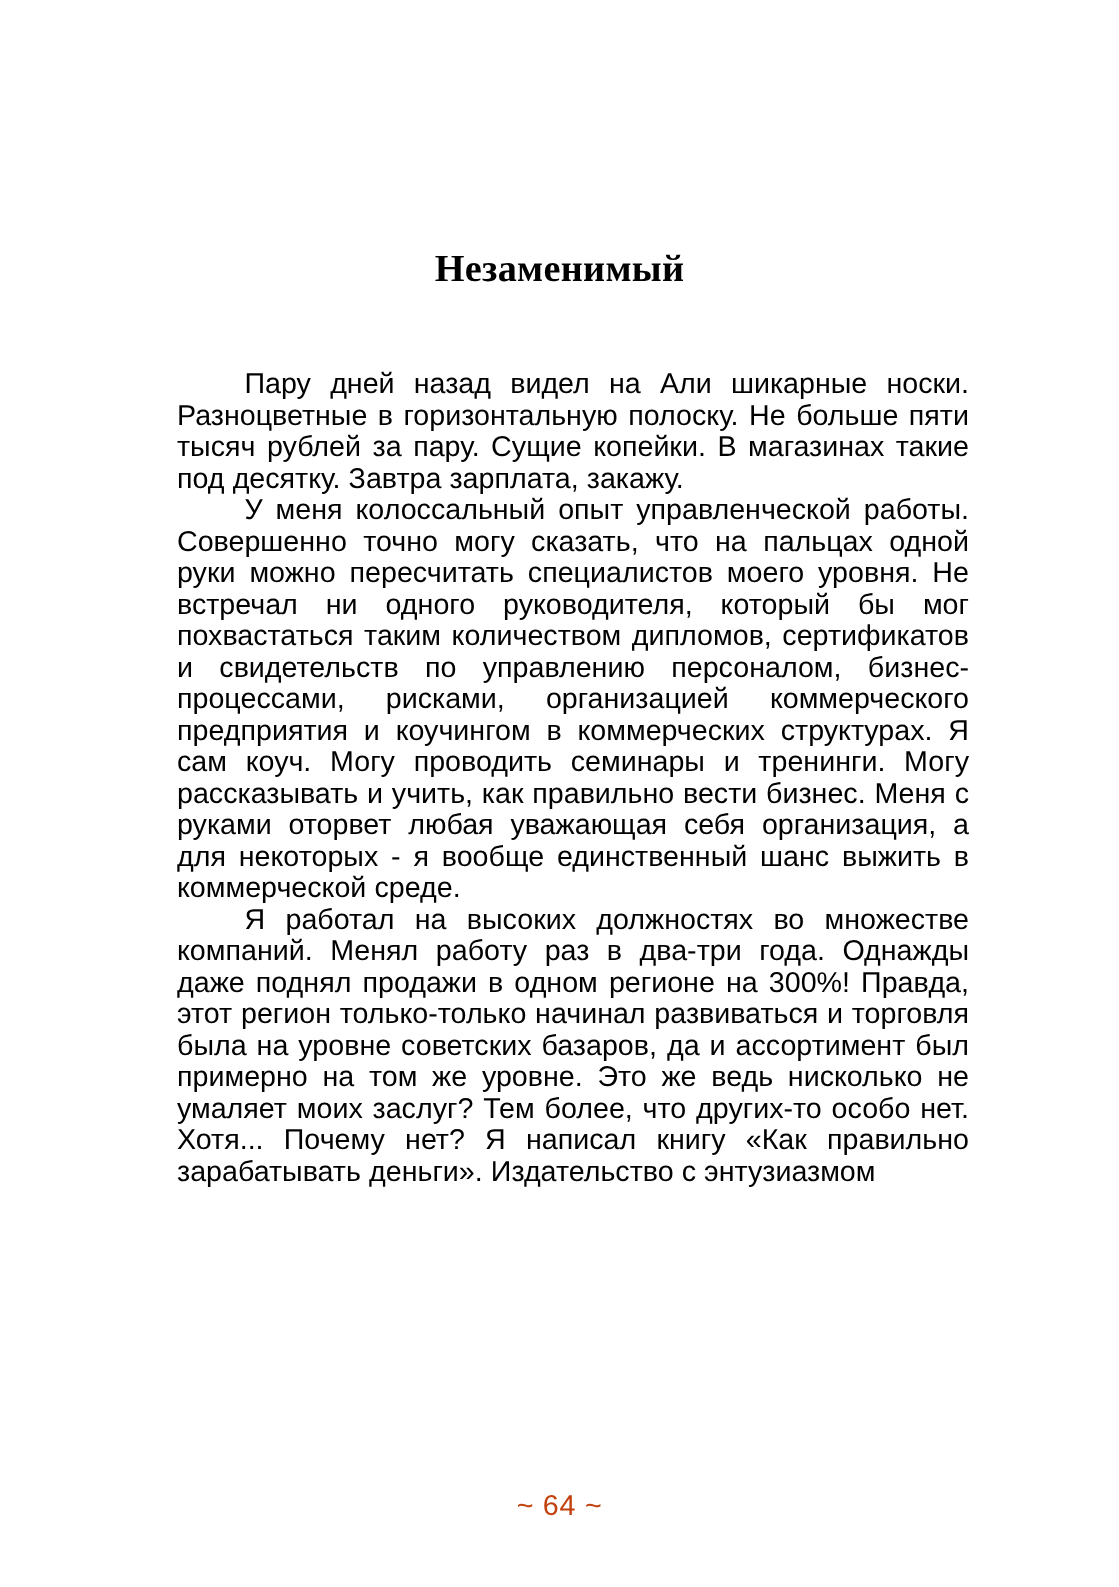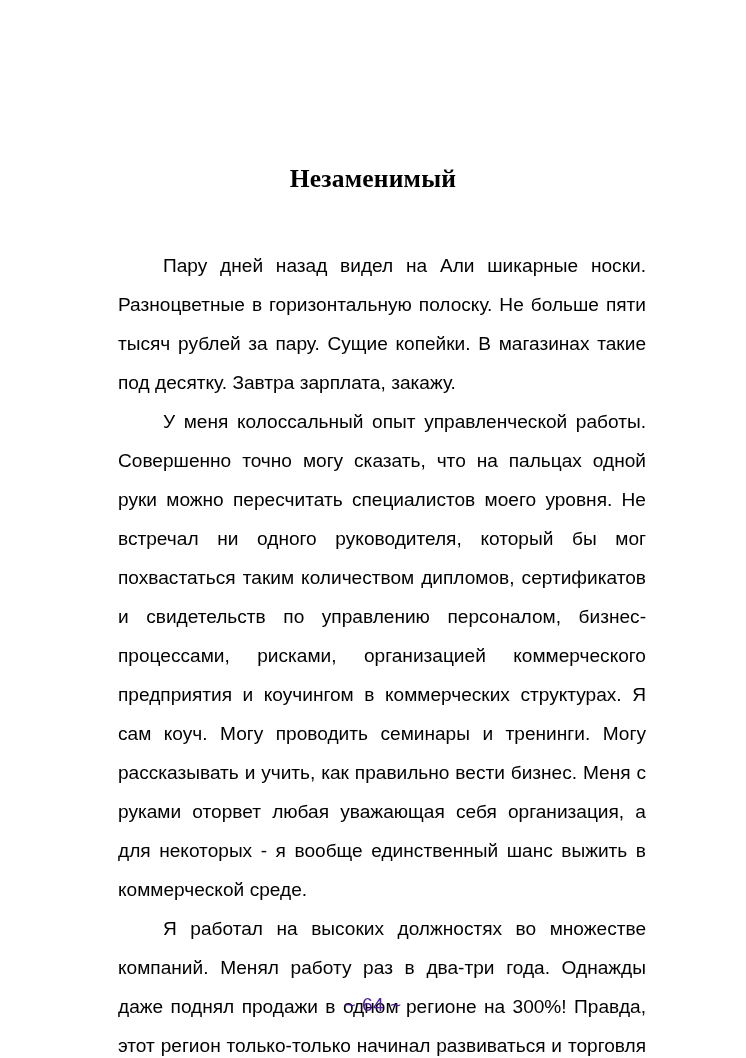--- a/index.html
+++ b/index.html
@@ -48,35 +48,35 @@
     width: 528px;
   }
 
   .para {
     margin: 0;
     padding: 0;
     text-indent: 45px;
     text-align: justify;
     text-justify: inter-word;
     font-size: 19.1px;
-    line-height: 39px;
+    line-height: 21px;
     color: #000000;
     word-spacing: 0.1px;
     hyphens: none;
   }
 
   .page-footer {
     position: absolute;
     left: 0;
     top: 991px;
     width: 746px;
     text-align: center;
     font-size: 19.1px;
     line-height: 27.1px;
-    color: #4c1d95;
+    color: #c2410c;
     letter-spacing: 0.5px;
   }
 </style>
 </head>
 <body>
 
 <div class="page">
 
   <h1 class="chapter-title">Незаменимый</h1>
 

